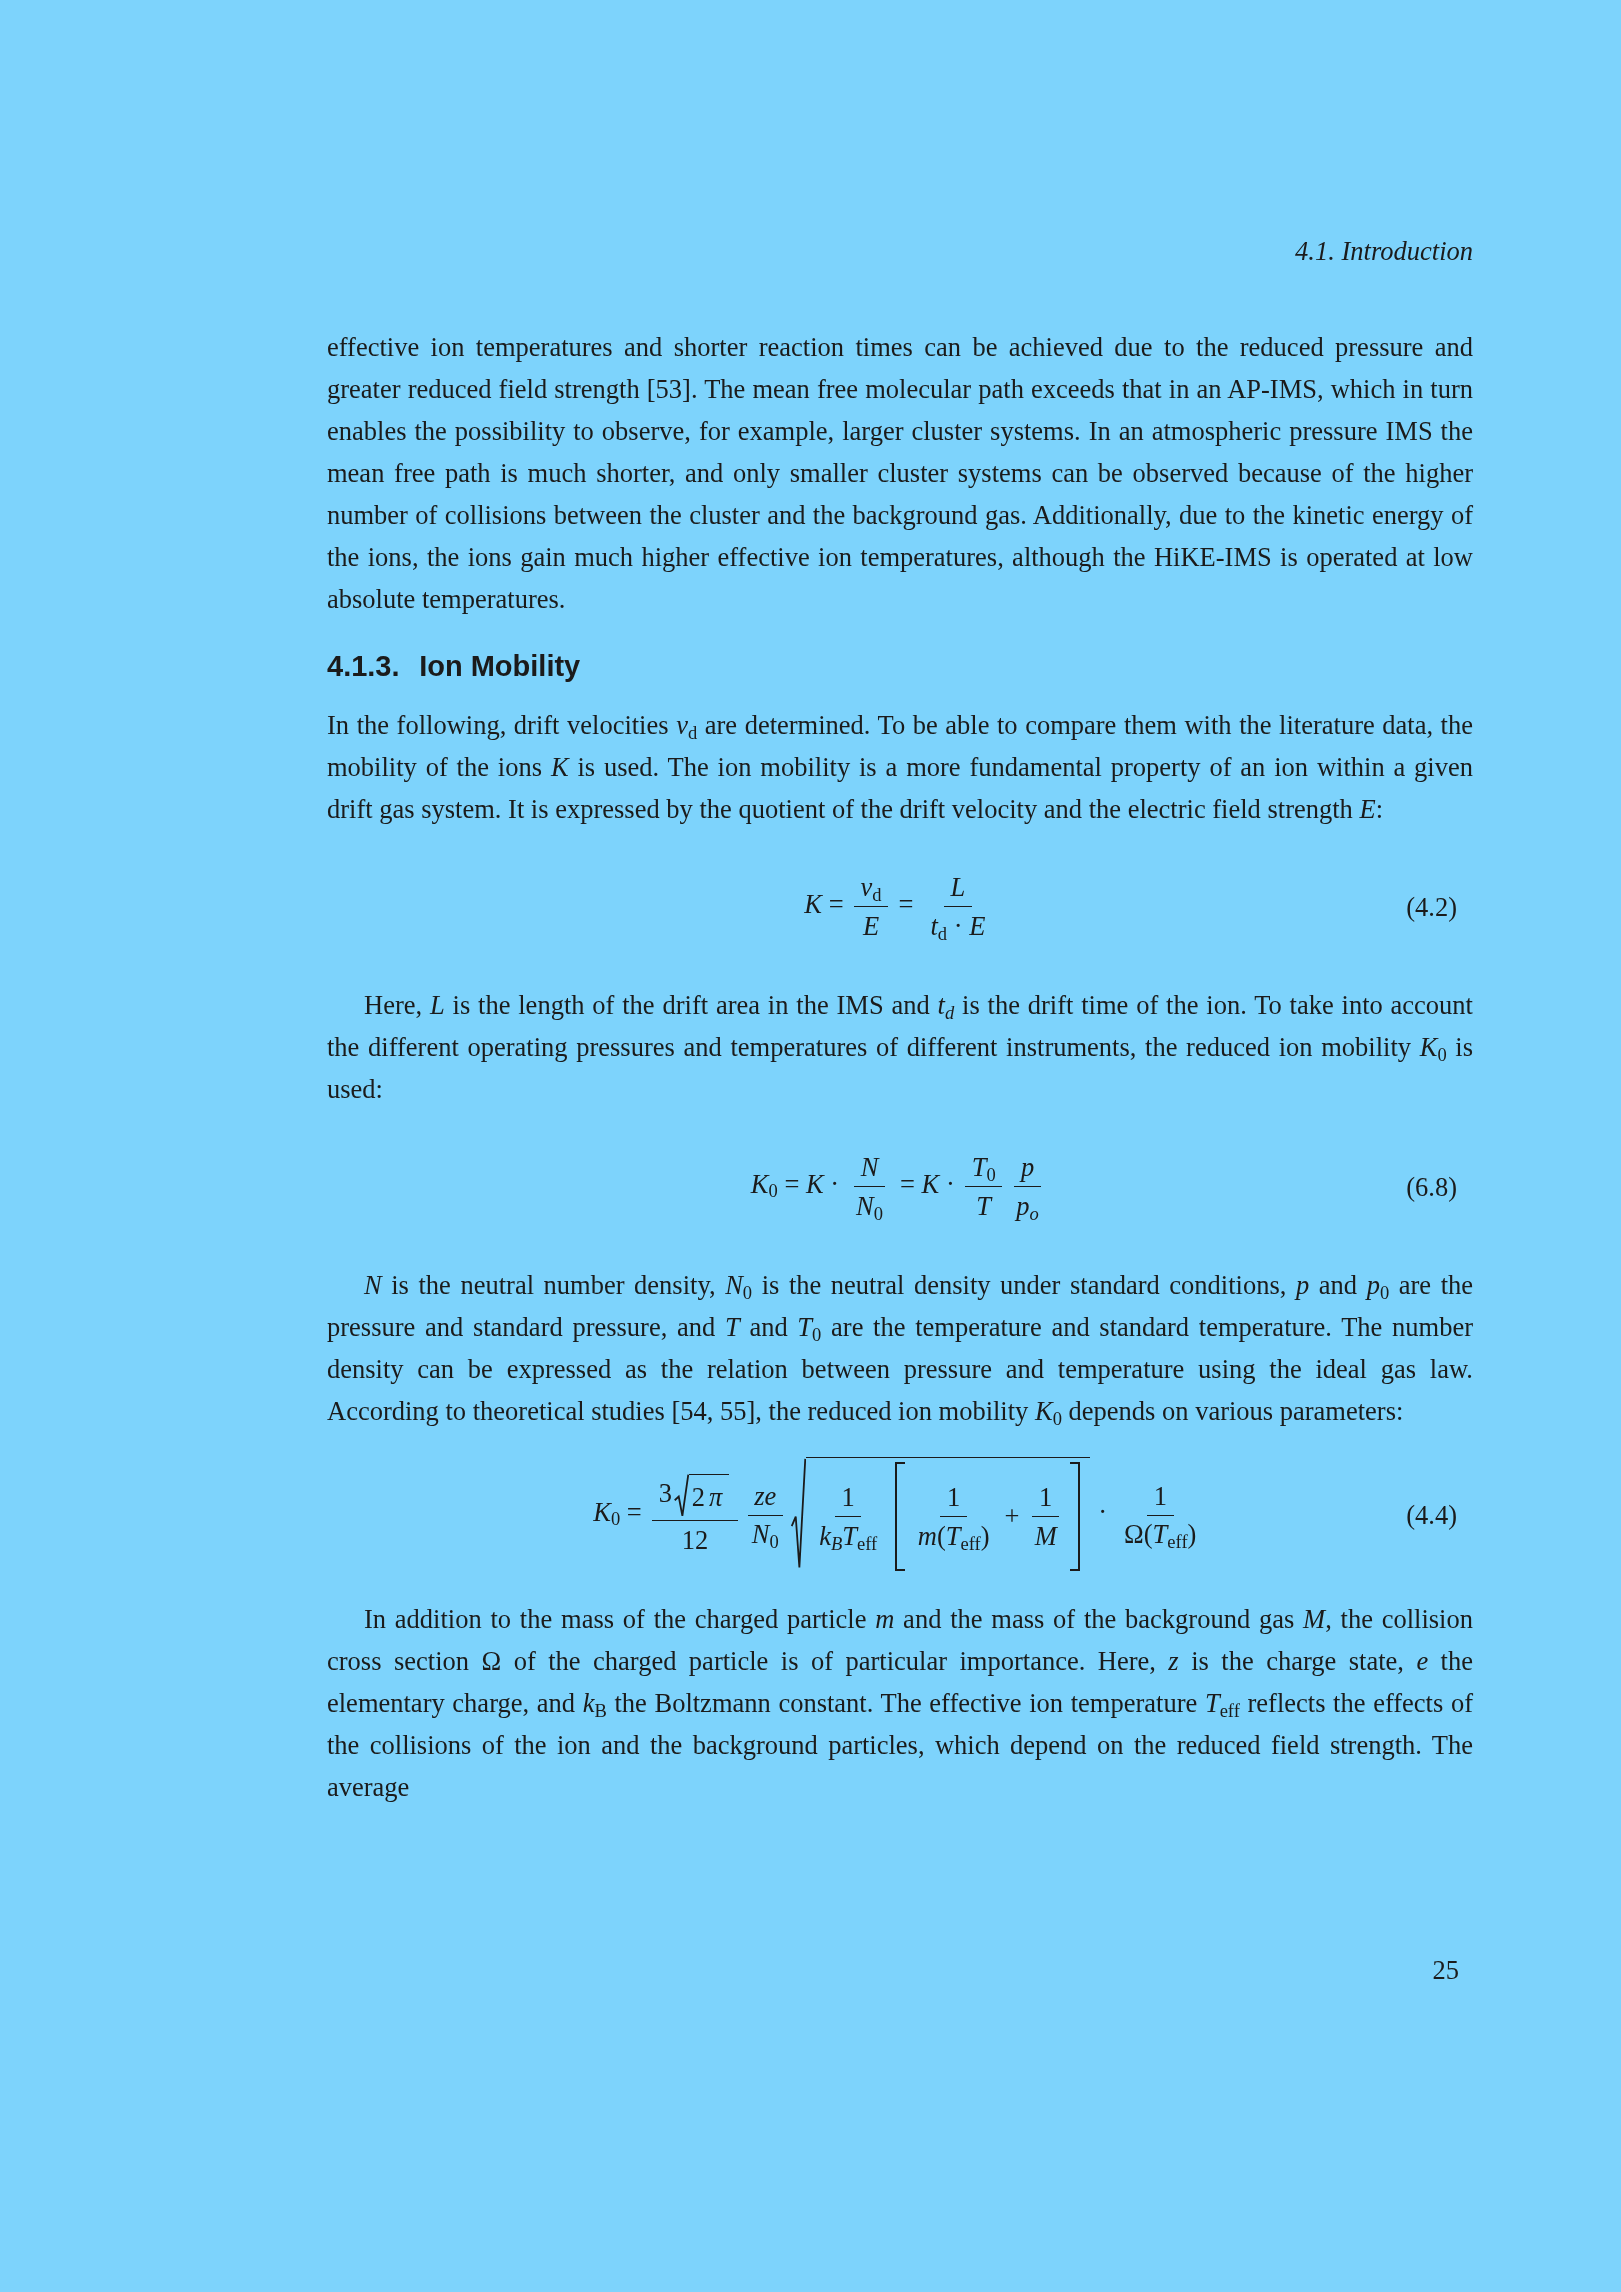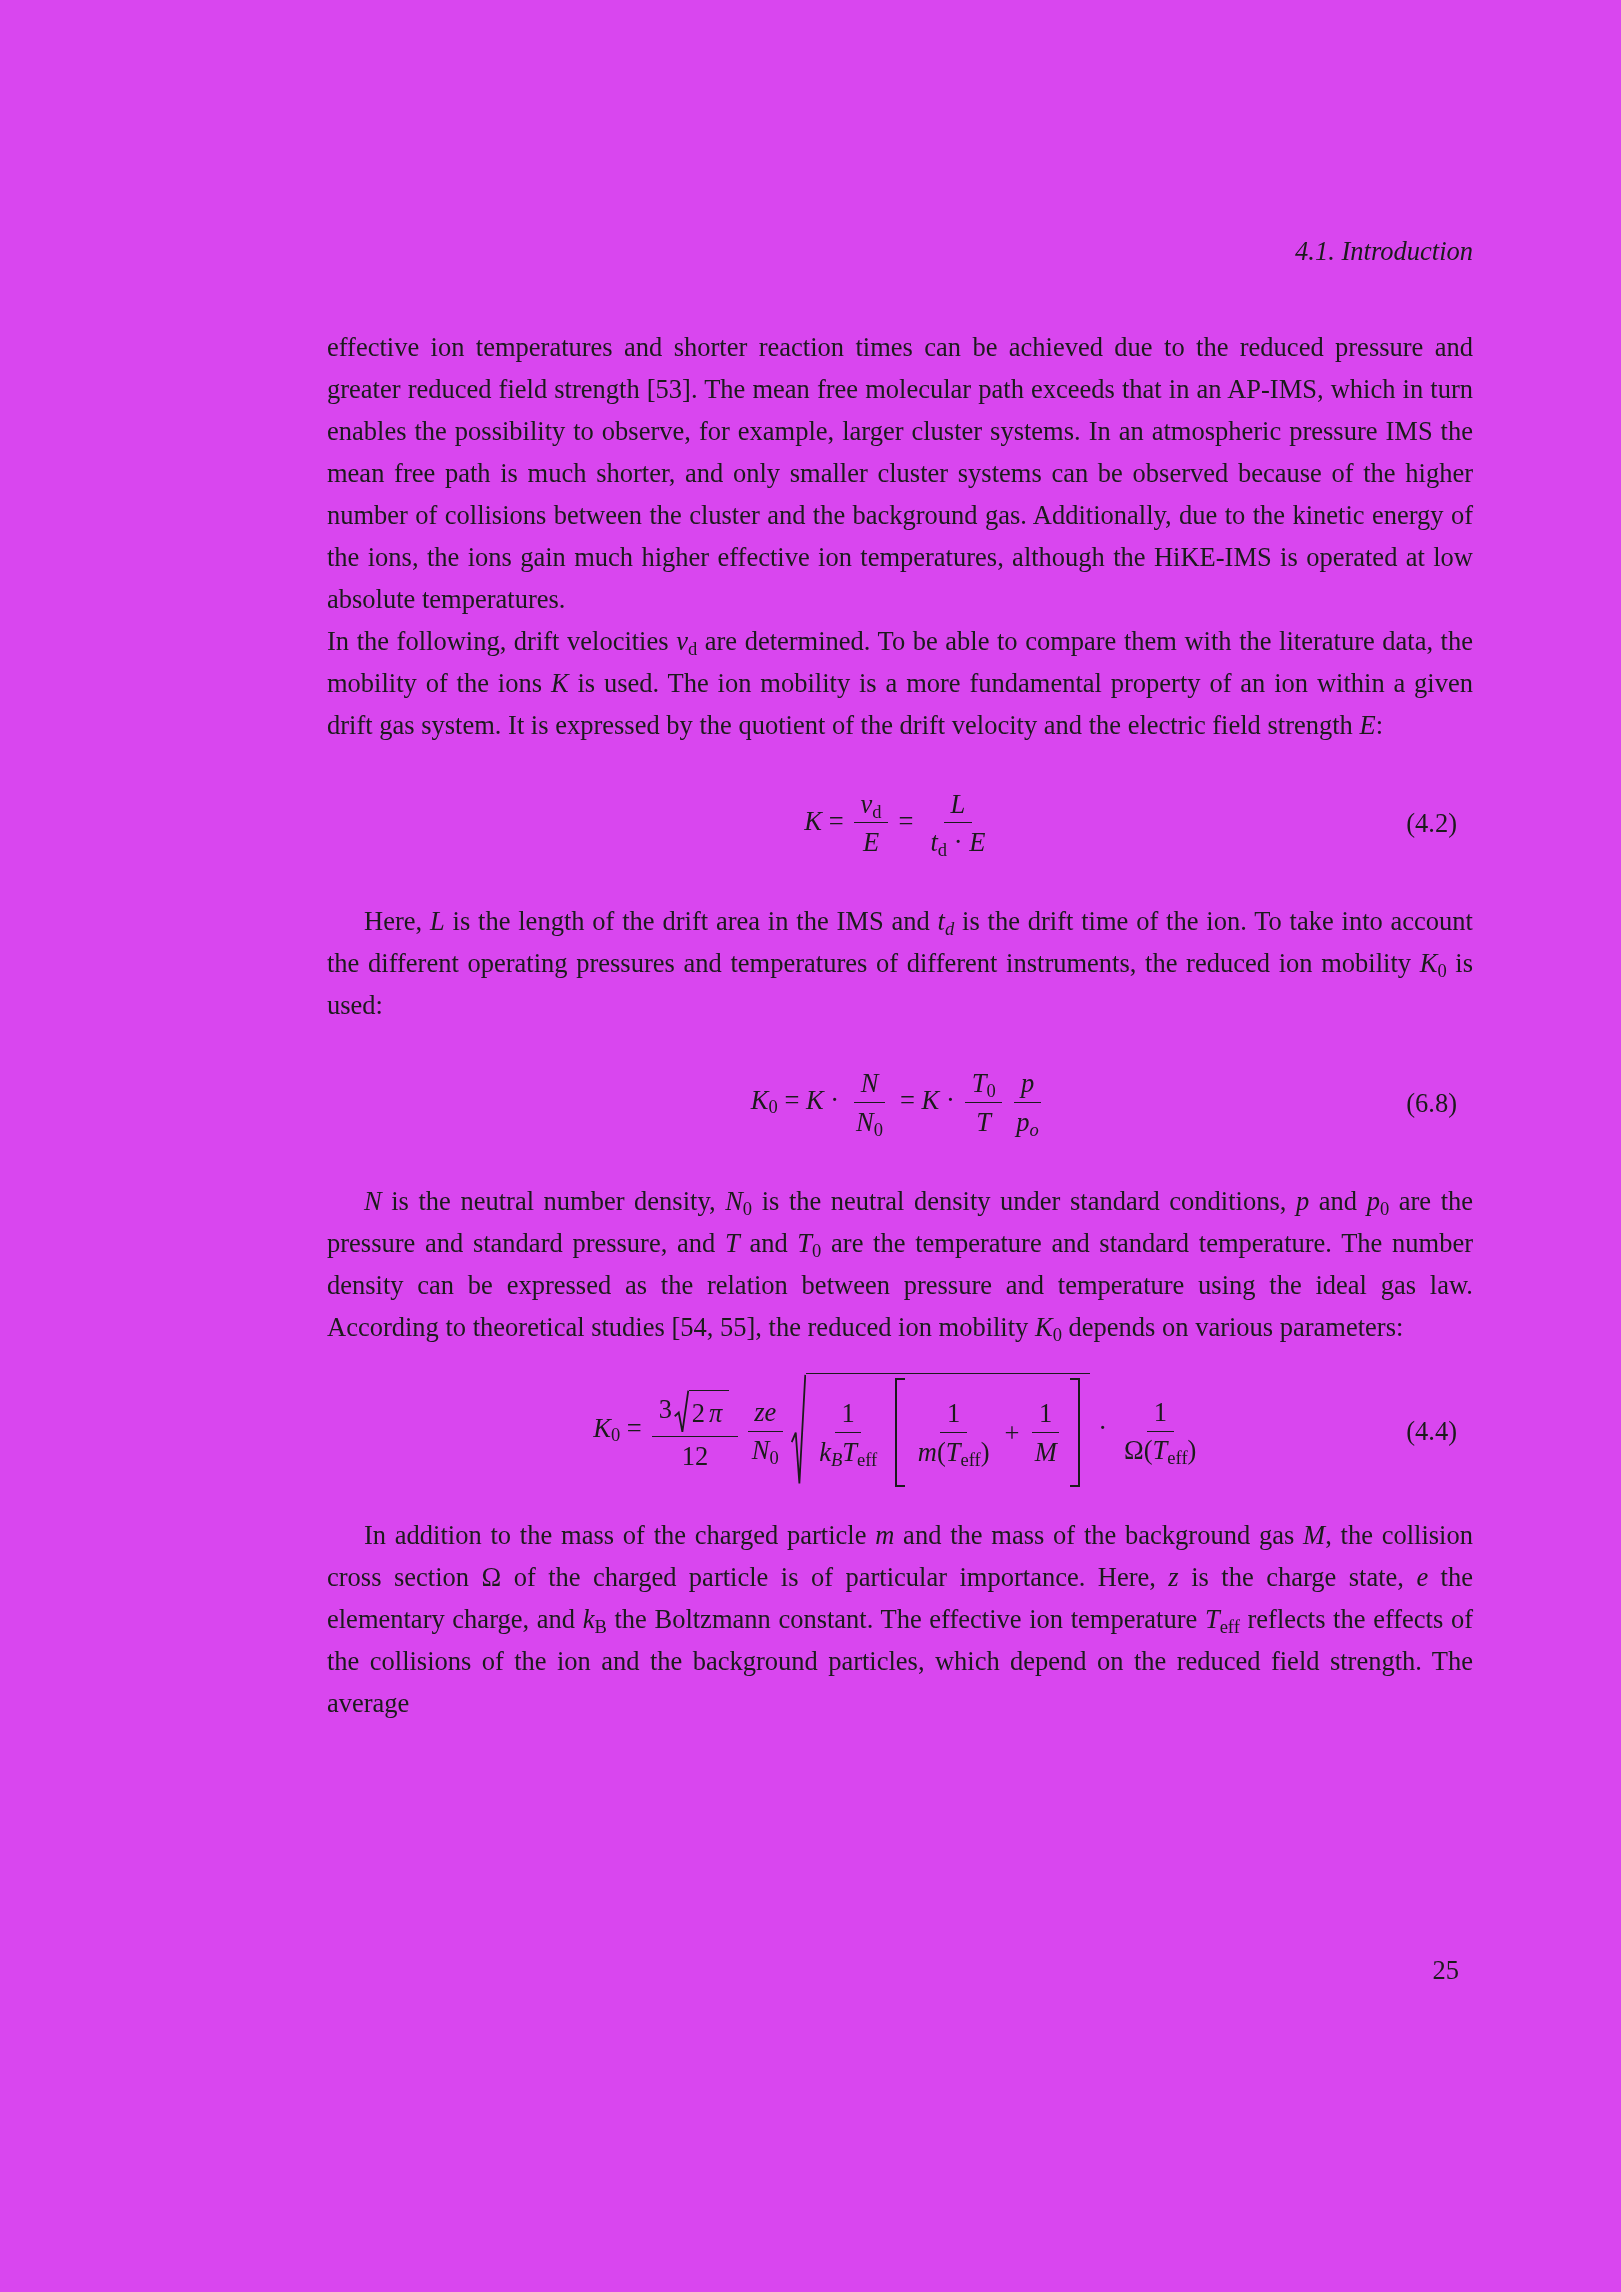--- a/index.html
+++ b/index.html
@@ -1,21 +1,21 @@
 <!DOCTYPE html>
 <html><head>
 <meta charset="utf-8">
 <style>
   * { margin: 0; padding: 0; box-sizing: border-box; }
   html, body { background: #ffffff; }
   .page {
     position: relative;
     width: 1621px;
     height: 2293px;
-    background: #d946ef;
+    background: #7dd3fc;
     color: #1b1b1b;
     font-family: "Liberation Serif", "DejaVu Serif", serif;
     font-size: 26.5px;
     overflow: hidden;
   }
   .content {
     position: absolute;
     left: 327px;
     width: 1146px;
     top: 230px;
@@ -121,20 +121,23 @@
 
 <div class="page">
   <div class="content">
 
     <div class="running-head">
       <span>4.1. Introduction</span>
     </div>
 
     <p class="para">effective ion temperatures and shorter reaction times can be achieved due to the reduced pressure and greater reduced field strength [53]. The mean free molecular path exceeds that in an AP-IMS, which in turn enables the possibility to observe, for example, larger cluster systems. In an atmospheric pressure IMS the mean free path is much shorter, and only smaller cluster systems can be observed because of the higher number of collisions between the cluster and the background gas. Additionally, due to the kinetic energy of the ions, the ions gain much higher effective ion temperatures, although the HiKE-IMS is operated at low absolute temperatures.</p>
 
+    <h2 class="subsection">
+      <span class="sec-num">4.1.3.</span><span>Ion Mobility</span>
+    </h2>
 
     <p class="para">In the following, drift velocities <span class="i">v</span><span class="sb">d</span> are determined.  To be able to compare them with the literature data, the mobility of the ions <span class="i">K</span> is used.  The ion mobility is a more fundamental property of an ion within a given drift gas system.  It is expressed by the quotient of the drift velocity and the electric field strength <span class="i">E</span>:</p>
 
     <div class="equation">
       <span class="eq-body"><span class="i">K</span> = <span class="frac">
             <span class="num"><span class="i">v</span><span class="sb">d</span></span>
             <span class="den"><span class="i">E</span></span>
           </span> = <span class="frac">
             <span class="num"><span class="i">L</span></span>
             <span class="den"><span class="i">t</span><span class="sb">d</span> · <span class="i">E</span></span>

